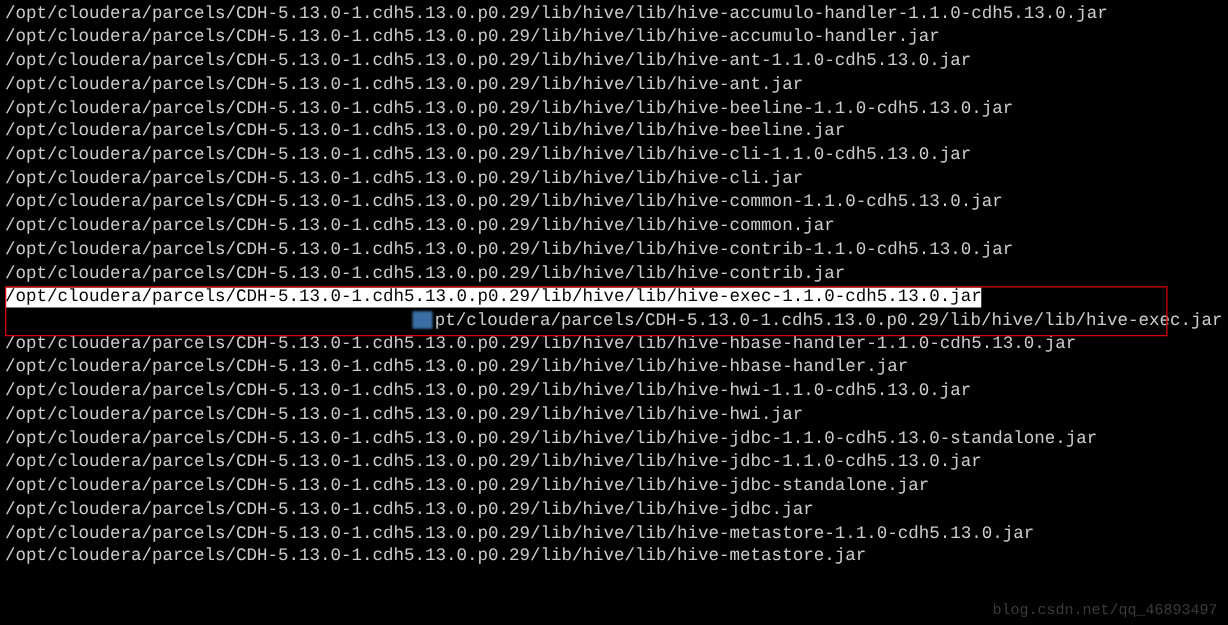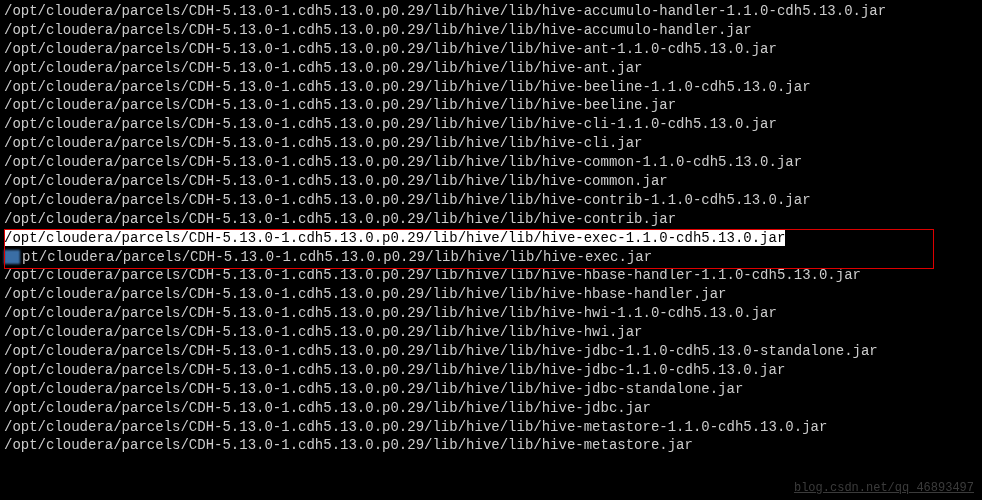--- a/index.html
+++ b/index.html
@@ -48,21 +48,20 @@
       border: 1px solid #d00;
       pointer-events: none;
     }
     .watermark {
       position: absolute;
       right: 8px;
       bottom: 4px;
       color: #555;
       font-size: 12px;
       opacity: 0.7;
-      text-decoration: underline;
     }
     .blur-icon {
       display: inline-block;
       width: 16px;
       height: 14px;
       background: #3a6ea5;
       filter: blur(1px);
       vertical-align: middle;
       margin-right: 2px;
     }
@@ -80,21 +79,21 @@
       <div class="output-line">/opt/cloudera/parcels/CDH-5.13.0-1.cdh5.13.0.p0.29/lib/hive/lib/hive-beeline.jar</div>
       <div class="output-line">/opt/cloudera/parcels/CDH-5.13.0-1.cdh5.13.0.p0.29/lib/hive/lib/hive-cli-1.1.0-cdh5.13.0.jar</div>
       <div class="output-line">/opt/cloudera/parcels/CDH-5.13.0-1.cdh5.13.0.p0.29/lib/hive/lib/hive-cli.jar</div>
       <div class="output-line">/opt/cloudera/parcels/CDH-5.13.0-1.cdh5.13.0.p0.29/lib/hive/lib/hive-common-1.1.0-cdh5.13.0.jar</div>
       <div class="output-line">/opt/cloudera/parcels/CDH-5.13.0-1.cdh5.13.0.p0.29/lib/hive/lib/hive-common.jar</div>
       <div class="output-line">/opt/cloudera/parcels/CDH-5.13.0-1.cdh5.13.0.p0.29/lib/hive/lib/hive-contrib-1.1.0-cdh5.13.0.jar</div>
       <div class="output-line">/opt/cloudera/parcels/CDH-5.13.0-1.cdh5.13.0.p0.29/lib/hive/lib/hive-contrib.jar</div>
     </div>
   <span class="highlighted" id="highlighted">/opt/cloudera/parcels/CDH-5.13.0-1.cdh5.13.0.p0.29/lib/hive/lib/hive-exec-1.1.0-cdh5.13.0.jar</span>
   <div id="lines-after">
-      <div class="output-line" style="white-space: pre;"><span class="blur-icon"></span><span>pt/cloudera/parcels/CDH-5.13.0-1.cdh5.13.0.p0.29/lib/hive/lib/hive-exec.jar</span></div>
+      <div class="output-line" style="white-space: pre; text-align: right;"><span class="blur-icon"></span><span>pt/cloudera/parcels/CDH-5.13.0-1.cdh5.13.0.p0.29/lib/hive/lib/hive-exec.jar</span></div>
       <div class="output-line">/opt/cloudera/parcels/CDH-5.13.0-1.cdh5.13.0.p0.29/lib/hive/lib/hive-hbase-handler-1.1.0-cdh5.13.0.jar</div>
       <div class="output-line">/opt/cloudera/parcels/CDH-5.13.0-1.cdh5.13.0.p0.29/lib/hive/lib/hive-hbase-handler.jar</div>
       <div class="output-line">/opt/cloudera/parcels/CDH-5.13.0-1.cdh5.13.0.p0.29/lib/hive/lib/hive-hwi-1.1.0-cdh5.13.0.jar</div>
       <div class="output-line">/opt/cloudera/parcels/CDH-5.13.0-1.cdh5.13.0.p0.29/lib/hive/lib/hive-hwi.jar</div>
       <div class="output-line">/opt/cloudera/parcels/CDH-5.13.0-1.cdh5.13.0.p0.29/lib/hive/lib/hive-jdbc-1.1.0-cdh5.13.0-standalone.jar</div>
       <div class="output-line">/opt/cloudera/parcels/CDH-5.13.0-1.cdh5.13.0.p0.29/lib/hive/lib/hive-jdbc-1.1.0-cdh5.13.0.jar</div>
       <div class="output-line">/opt/cloudera/parcels/CDH-5.13.0-1.cdh5.13.0.p0.29/lib/hive/lib/hive-jdbc-standalone.jar</div>
       <div class="output-line">/opt/cloudera/parcels/CDH-5.13.0-1.cdh5.13.0.p0.29/lib/hive/lib/hive-jdbc.jar</div>
       <div class="output-line">/opt/cloudera/parcels/CDH-5.13.0-1.cdh5.13.0.p0.29/lib/hive/lib/hive-metastore-1.1.0-cdh5.13.0.jar</div>
       <div class="output-line">/opt/cloudera/parcels/CDH-5.13.0-1.cdh5.13.0.p0.29/lib/hive/lib/hive-metastore.jar</div>

